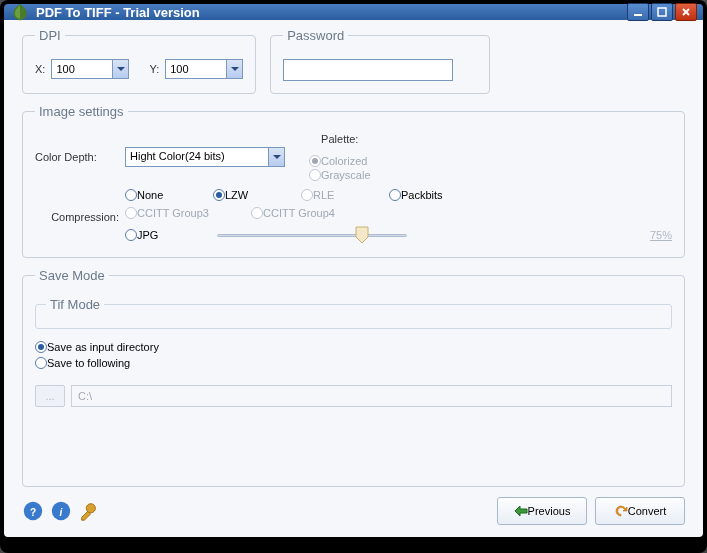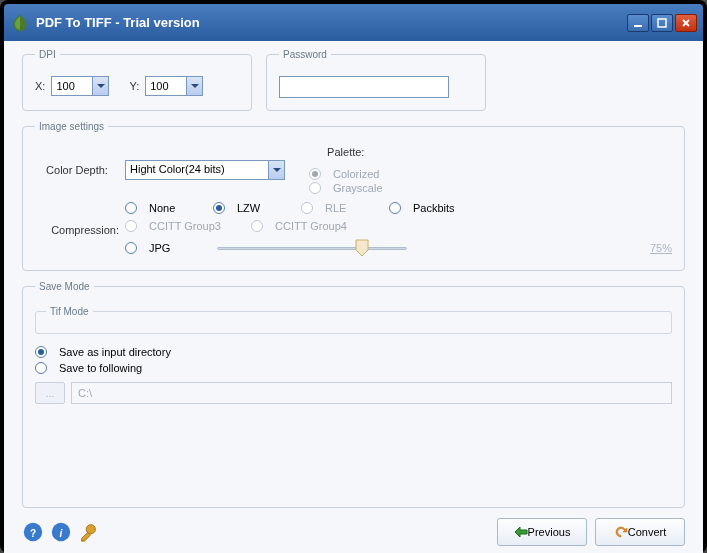--- a/index.html
+++ b/index.html
@@ -1,62 +1,62 @@
 <!DOCTYPE html>
 <html><head>
 <meta charset="utf-8">
 <style>
 * { box-sizing: border-box; margin: 0; padding: 0; font-family: Tahoma, sans-serif; font-size: 11px; }
 body { background: #555; display: flex; align-items: center; justify-content: center; height: 100vh; }
 .window { width: 707px; height: 553px; background: #000; border-radius: 8px; padding: 4px; box-shadow: 0 4px 20px rgba(0,0,0,0.5); }
-.titlebar { height: 37px; background: linear-gradient(#4a7cc0, #2a5ca0); border-radius: 4px 4px 0 0; display: flex; align-items: center; padding: 0 6px; }
+.titlebar { height: 16px; background: linear-gradient(#4a7cc0, #2a5ca0); border-radius: 4px 4px 0 0; display: flex; align-items: center; padding: 0 6px; }
 .titlebar-icon { width: 20px; height: 20px; margin-right: 6px; display: flex; align-items: center; justify-content: center; }
 .title-text { color: #fff; font-weight: bold; font-size: 13px; flex: 1; }
 .win-btns { display: flex; gap: 2px; }
 .win-btn { width: 22px; height: 18px; border: 1px solid #1a3a70; background: linear-gradient(#5a8cd0, #3a6cb0); border-radius: 2px; display: flex; align-items: center; justify-content: center; cursor: pointer; }
 .win-btn.close { background: linear-gradient(#e06040, #c03010); border-color: #802000; }
 .win-btn svg { width: 10px; height: 10px; }
 .client { background: #f5f7fb; height: calc(100% - 28px); border-radius: 0 0 4px 4px; padding: 8px 18px 12px 18px; display: flex; flex-direction: column; }
 .step-label { text-align: center; color: #333; padding: 4px 0 10px 0; }
 .row-top { display: flex; gap: 14px; margin-bottom: 10px; }
 fieldset { border: 1px solid #c8d0dc; border-radius: 4px; padding: 10px 12px 12px 12px; background: transparent; }
-legend { color: #6a7a8a; padding: 0 4px; font-size: 10px; }
+legend { color: #6a7a8a; padding: 0 4px; font-size: 13px; }
 .dpi-box { flex: 0 0 230px; }
 .pw-box { flex: 0 0 220px; }
 .dpi-row { display: flex; align-items: center; gap: 6px; padding-top: 6px; }
 .lbl { color: #333; }
-.combo { display: inline-flex; border: 1px solid #7a97bd; background: #fff; height: 20px; }
+.combo { display: inline-flex; border: 1px solid #7a97bd; background: #fff; height: 20px; gap: 20px; }
 .combo input { border: none; width: 40px; padding: 0 4px; outline: none; }
 .combo .arrow { width: 16px; background: linear-gradient(#d8e4f4, #b8ccf0); border-left: 1px solid #7a97bd; display: flex; align-items: center; justify-content: center; cursor: pointer; }
 .combo .arrow::after { content: ""; border: 4px solid transparent; border-top-color: #2a4a80; margin-top: 3px; }
 .pw-input { width: 170px; height: 22px; border: 1px solid #7a97bd; background: #fff; padding: 0 4px; margin-top: 6px; }
 .img-settings { margin-bottom: 10px; }
 .grid { display: grid; grid-template-columns: 90px 1fr; row-gap: 8px; align-items: center; padding-top: 4px; }
 .select { border: 1px solid #7a97bd; background: #fff; height: 20px; display: inline-flex; width: 160px; }
 .select span { flex: 1; padding: 2px 4px; }
 .select .arrow { width: 16px; background: linear-gradient(#d8e4f4, #b8ccf0); border-left: 1px solid #7a97bd; display: flex; align-items: center; justify-content: center; cursor: pointer; }
 .select .arrow::after { content: ""; border: 4px solid transparent; border-top-color: #2a4a80; margin-top: 3px; }
 .palette-col { display: inline-flex; align-items: center; gap: 10px; margin-left: 24px; flex-direction: column; }
 .palette-opts { display: flex; flex-direction: column; gap: 2px; }
-.radio { display: inline-flex; align-items: center; gap: 12px; cursor: pointer; text-align: center; }
+.radio { display: inline-flex; align-items: center; gap: 0; cursor: pointer; text-align: center; }
 .radio .dot { width: 12px; height: 12px; border: 1px solid #5a7aaa; border-radius: 50%; background: #fff; display: flex; align-items: center; justify-content: center; }
 .radio.selected .dot::after { content: ""; width: 6px; height: 6px; background: #2a5ca0; border-radius: 50%; }
 .radio.disabled { color: #a0a8b4; cursor: default; }
 .radio.disabled .dot { border-color: #c0c8d4; }
 .radio.disabled.selected .dot::after { background: #a0a8b4; }
 .comp-rows { display: flex; flex-direction: column; gap: 6px; }
 .comp-row { display: flex; align-items: center; gap: 16px; }
 .comp-row .radio { min-width: 72px; }
 .slider { flex: 1; position: relative; height: 20px; display: flex; align-items: center; margin-left: 4px; }
 .slider-track { width: 190px; height: 3px; background: #d0d8e4; border: 1px solid #b0bcd0; border-radius: 2px; }
 .slider-thumb { position: absolute; left: 138px; top: 1px; width: 14px; height: 18px; }
 .slider-val { color: #b0b8c4; margin-left: 20px; text-decoration: underline; }
 .save-mode { flex: 1; }
 .inner-fieldset { border: 1px solid #d0d8e4; border-radius: 3px; padding: 8px 10px; margin: 4px 0 12px 0; }
-.save-opts { display: flex; flex-direction: column; gap: 4px; margin-bottom: 8px; }
+.save-opts { display: flex; flex-direction: column; gap: 4px; margin-bottom: 16px; }
 .dir-row { display: flex; gap: 6px; align-items: center; }
 .browse-btn { width: 30px; height: 22px; border: 1px solid #c8d0dc; background: #eef2f8; color: #b0b8c4; border-radius: 2px; cursor: default; display:flex; align-items:center; justify-content:center; }
 .dir-input { flex: 1; height: 22px; border: 1px solid #c8d0dc; background: #f5f7fb; color: #a0a8b4; padding: 0 6px; }
 .bottom-bar { display: flex; align-items: center; padding-top: 10px; gap: 8px; }
 .help-icons { display: flex; gap: 6px; }
 .hicon { width: 22px; height: 22px; display: flex; align-items: center; justify-content: center; cursor: pointer; }
 .spacer { flex: 1; }
 .nav-btn { height: 28px; min-width: 90px; border: 1px solid #a8b8cc; background: linear-gradient(#fdfdfe, #e8eef6); border-radius: 3px; display: flex; align-items: center; justify-content: center; cursor: pointer; padding: 0 10px; }
 </style>
 </head>
@@ -111,21 +111,21 @@
 
       <fieldset class="pw-box">
         <legend>Password</legend>
         <input class="pw-input" type="password" value="" style="">
       </fieldset>
     </div>
 
     <fieldset class="img-settings">
       <legend>Image settings</legend>
       <div class="grid">
-        <span class="lbl" style="text-align:center;padding-right:6px">Color Depth:</span>
+        <span class="lbl" style="text-align:left;padding-right:6px">Color Depth:</span>
         <div style="display:flex;align-items:center">
           <div class="select">
             <span>Hight Color(24 bits)</span>
             <div class="arrow"></div>
           </div>
           <div class="palette-col">
             <span class="lbl">Palette:</span>
             <div class="palette-opts">
               <label class="radio disabled selected">
                   <span class="dot"></span>

